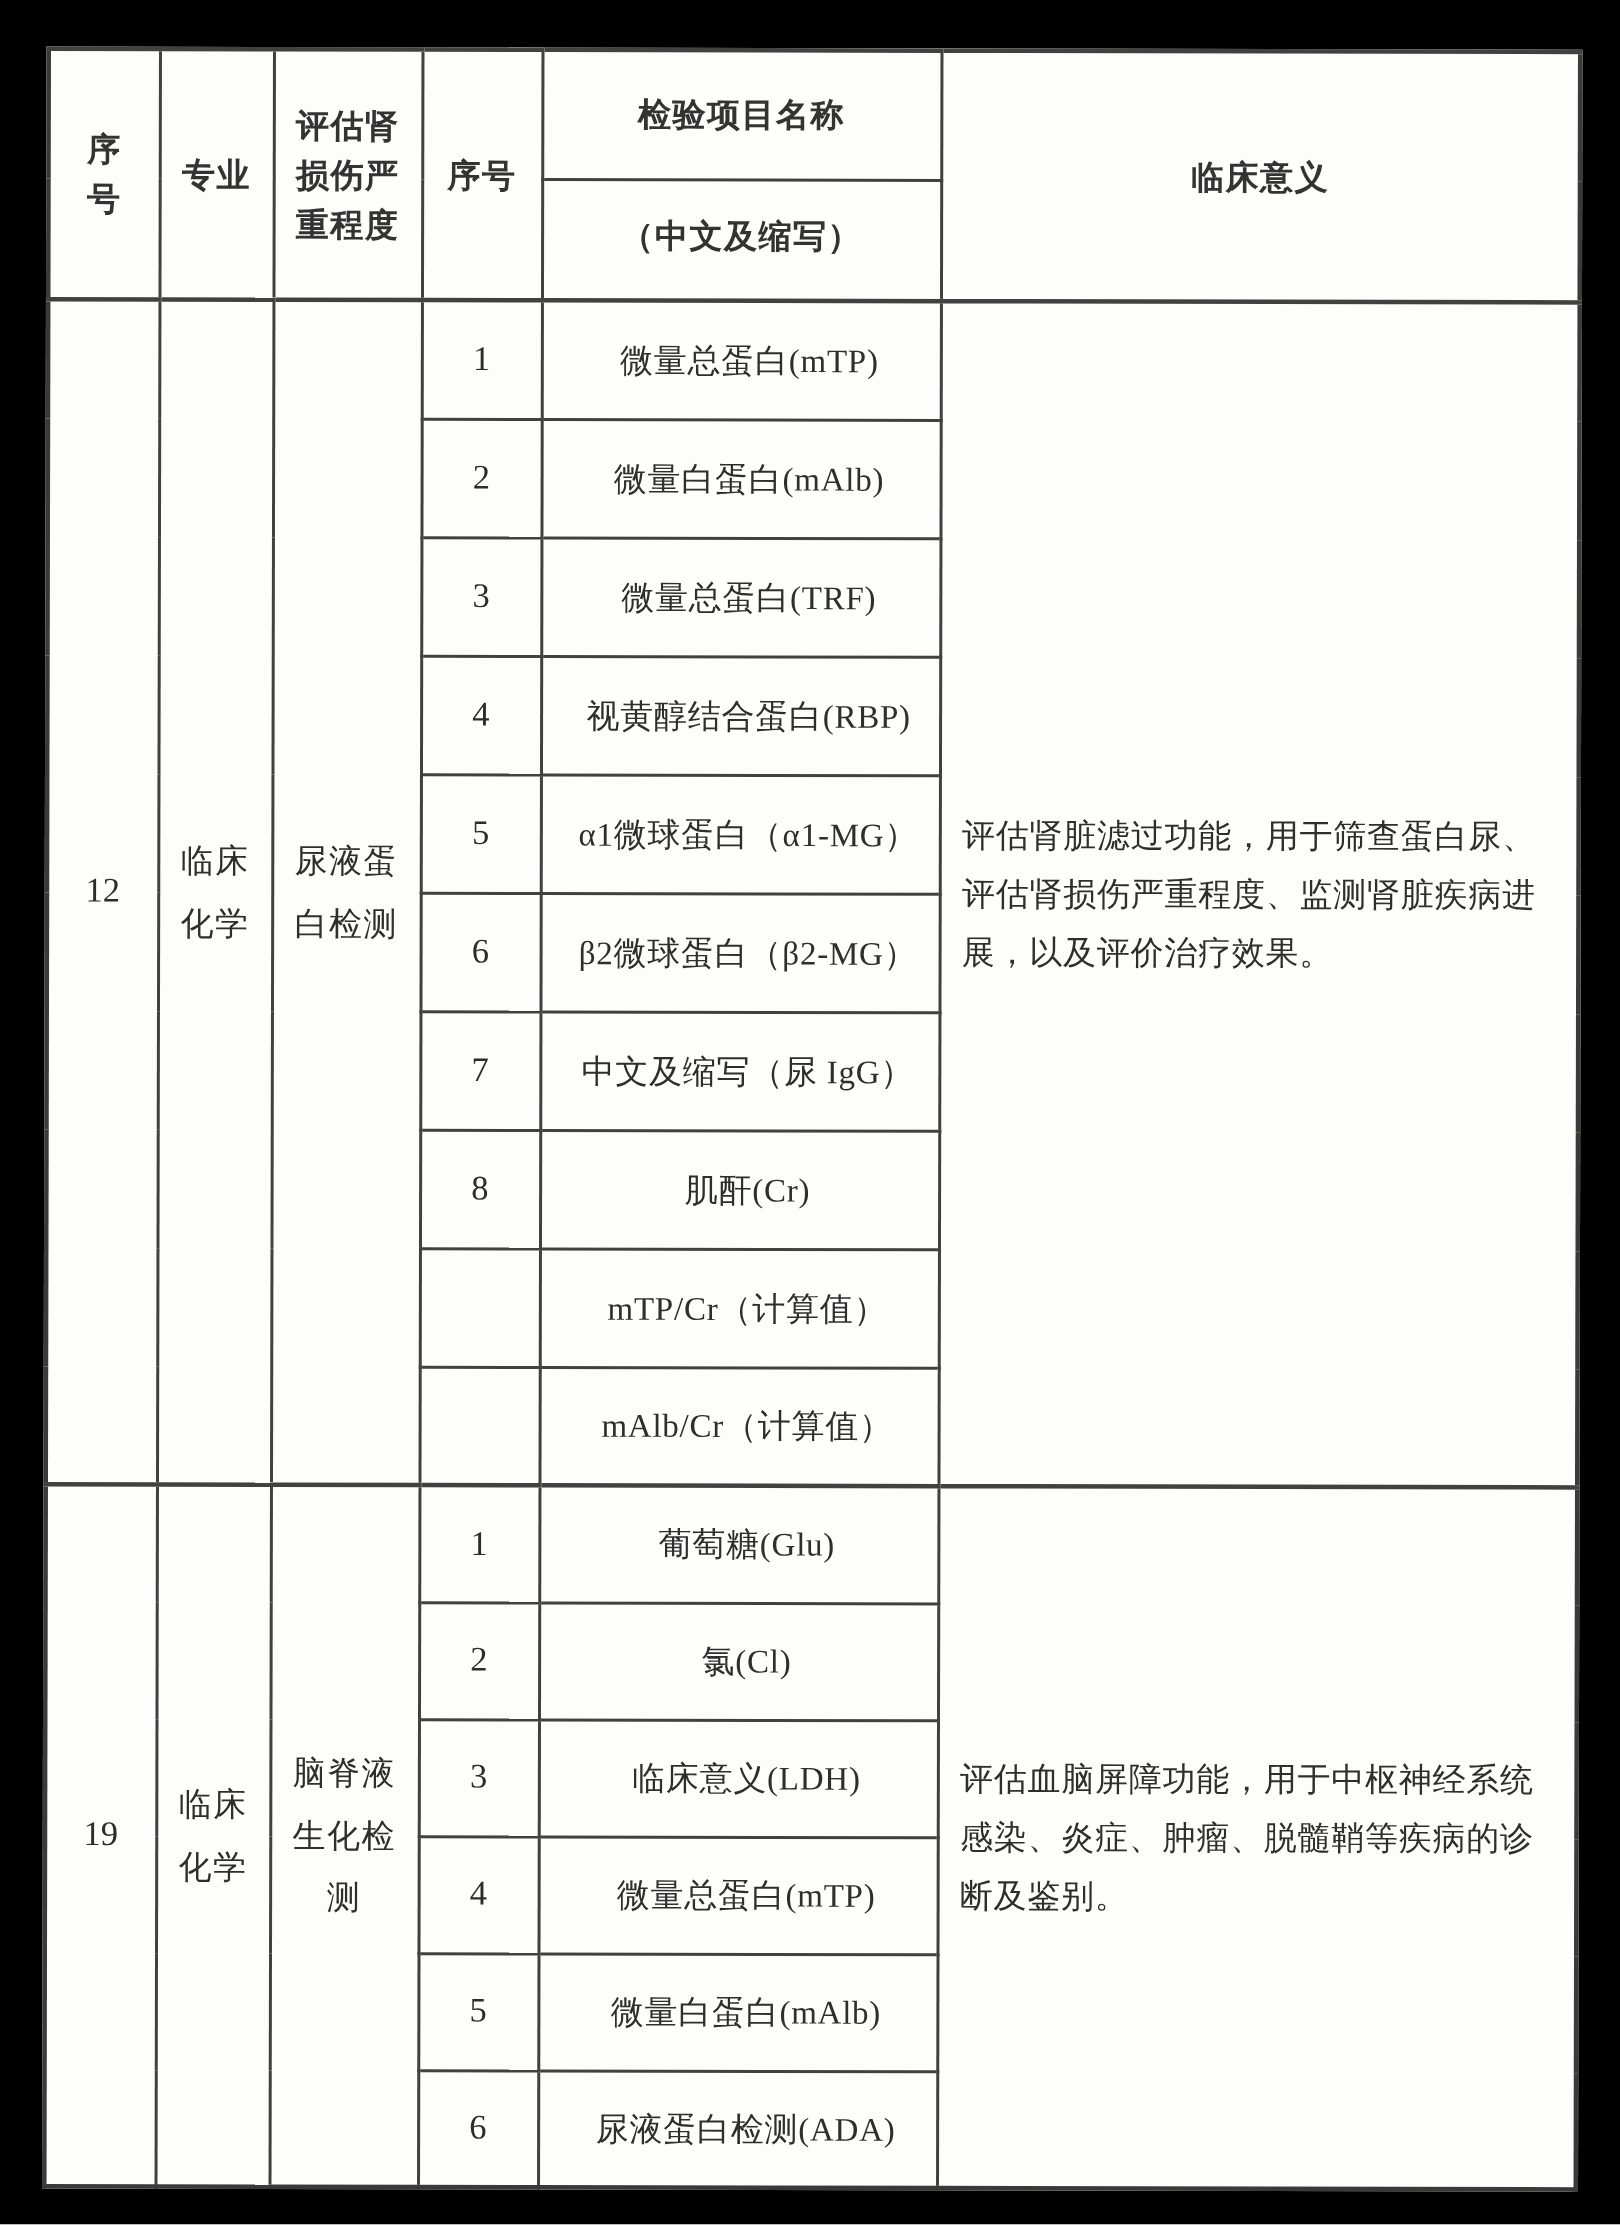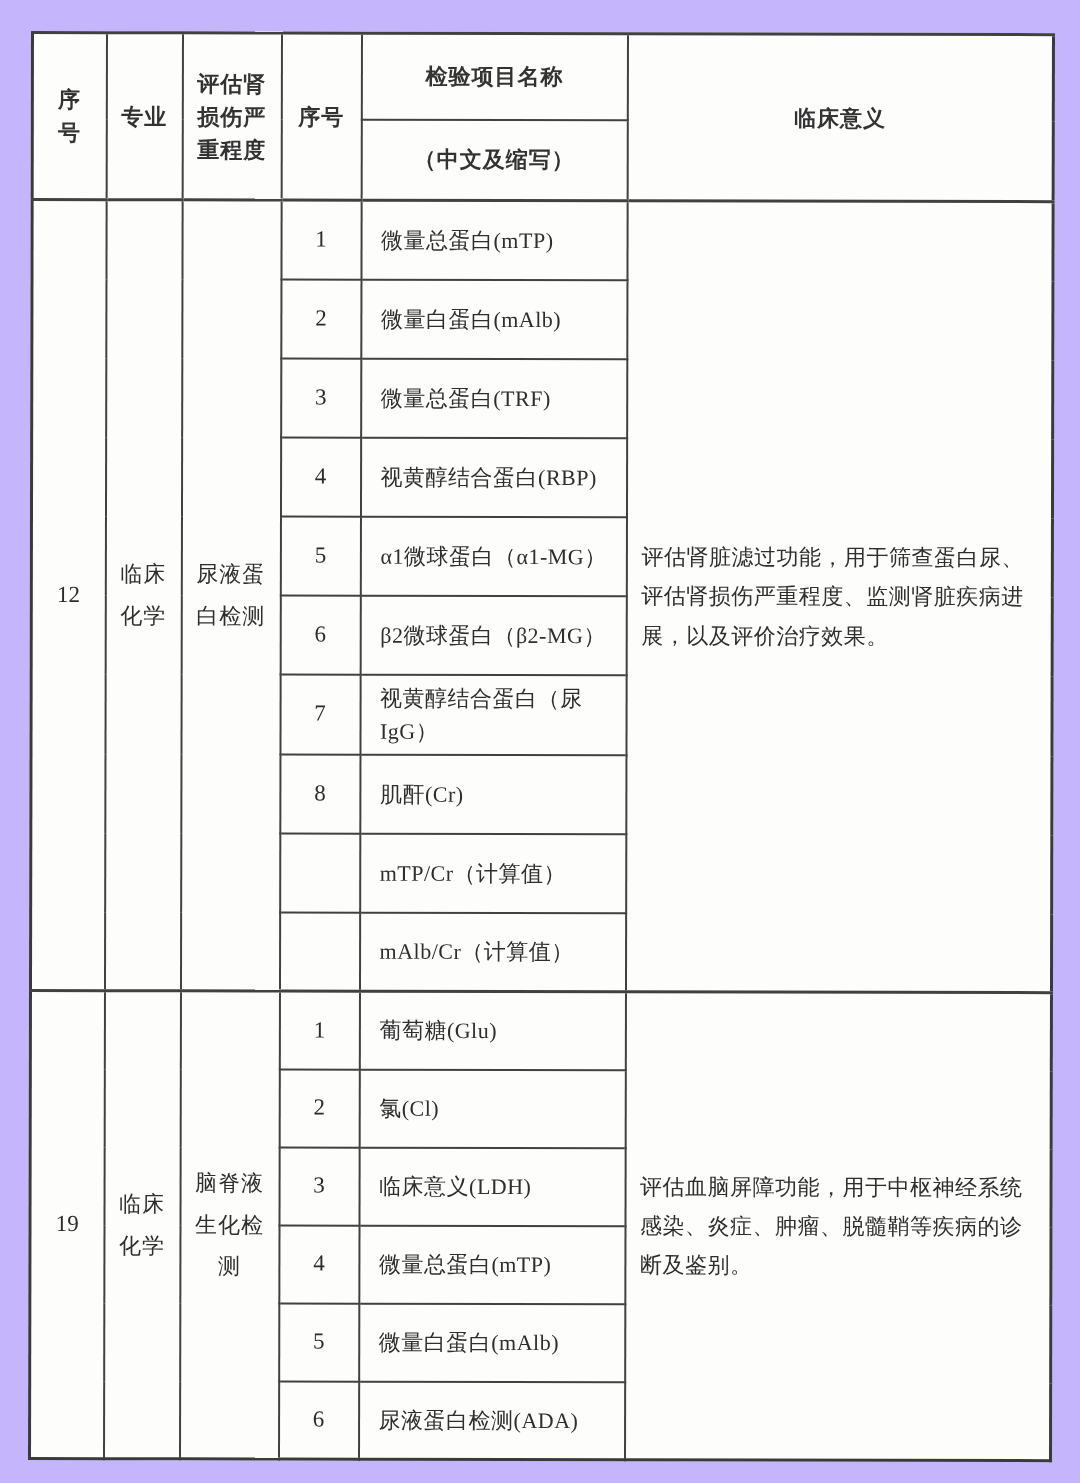--- a/index.html
+++ b/index.html
@@ -2,21 +2,21 @@
 <html><head>
 <meta charset="utf-8">
 <style>
   * { margin: 0; padding: 0; box-sizing: border-box; }
   html, body { width: 1080px; background: #fcfcfb; }
   body { font-family: "Liberation Serif", serif; color: #2e2e2e; }
   .page {
     position: relative;
     width: 1080px;
     height: 1483px;
-    background: #c4b5fd;
+    background: #000000;
     overflow: hidden;
   }
   .sheet {
     position: absolute;
     left: 31px;
     top: 31px;
     transform: rotate(0.12deg);
     transform-origin: top left;
   }
   table.doc-table {
@@ -36,38 +36,38 @@
   
   thead th {
     font-family: "Liberation Sans", sans-serif;
     font-weight: bold;
     text-align: center;
     color: #333;
     padding: 4px 13px;
     letter-spacing: 1px;
   }
   tr.head-top th { height: 86px; }
-  tr.head-sub th { height: 81px; }
+  tr.head-sub th { height: 81px; font-family: Liberation Mono, monospace; }
   thead tr.head-top th { border-top-width: 3px; }
   
   tbody tr.group-start td { border-top-width: 3px; }
   
   td.seq-cell, td.item-no-cell {
     text-align: center;
     font-size: 23px;
     color: #2c2c2c;
   }
   td.specialty-cell, td.order-group-cell {
     text-align: center;
     padding: 6px 14px;
     letter-spacing: 1px;
     line-height: 1.9;
   }
   td.item-name-cell {
-    text-align: left;
+    text-align: center;
     padding: 6px 8px 6px 19px;
     letter-spacing: 0.5px;
   }
   td.clinical-cell {
     text-align: left;
     padding: 10px 16px 10px 14px;
     line-height: 1.78;
     letter-spacing: 0.5px;
   }
   tr.item-row { height: 79px; }
@@ -125,21 +125,21 @@
         <tr class="item-row">
           <td class="item-no-cell">5</td>
           <td class="item-name-cell">α1微球蛋白（α1-MG）</td>
         </tr>
         <tr class="item-row">
           <td class="item-no-cell">6</td>
           <td class="item-name-cell">β2微球蛋白（β2-MG）</td>
         </tr>
         <tr class="item-row">
           <td class="item-no-cell">7</td>
-          <td class="item-name-cell">视黄醇结合蛋白（尿 IgG）</td>
+          <td class="item-name-cell">中文及缩写（尿 IgG）</td>
         </tr>
         <tr class="item-row">
           <td class="item-no-cell">8</td>
           <td class="item-name-cell">肌酐(Cr)</td>
         </tr>
         <tr class="item-row">
           <td class="item-no-cell"></td>
           <td class="item-name-cell">mTP/Cr（计算值）</td>
         </tr>
         <tr class="item-row">

